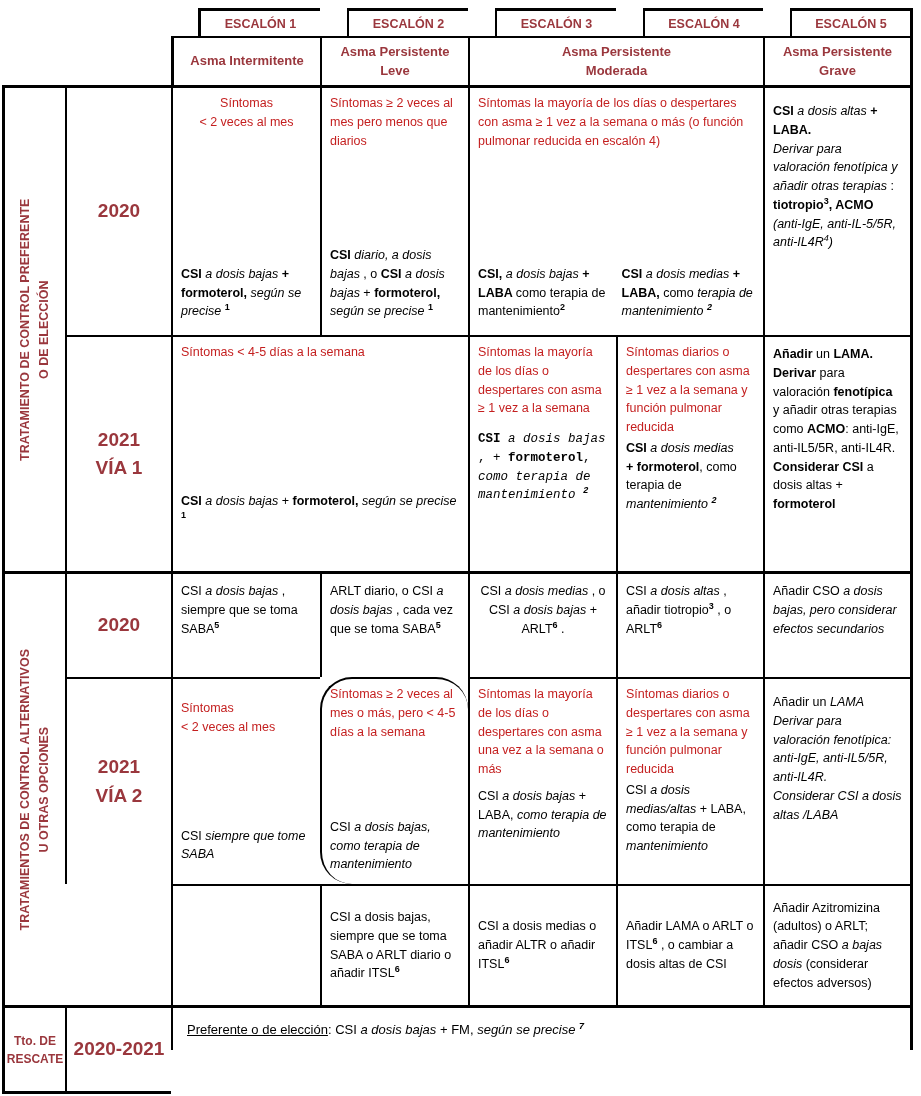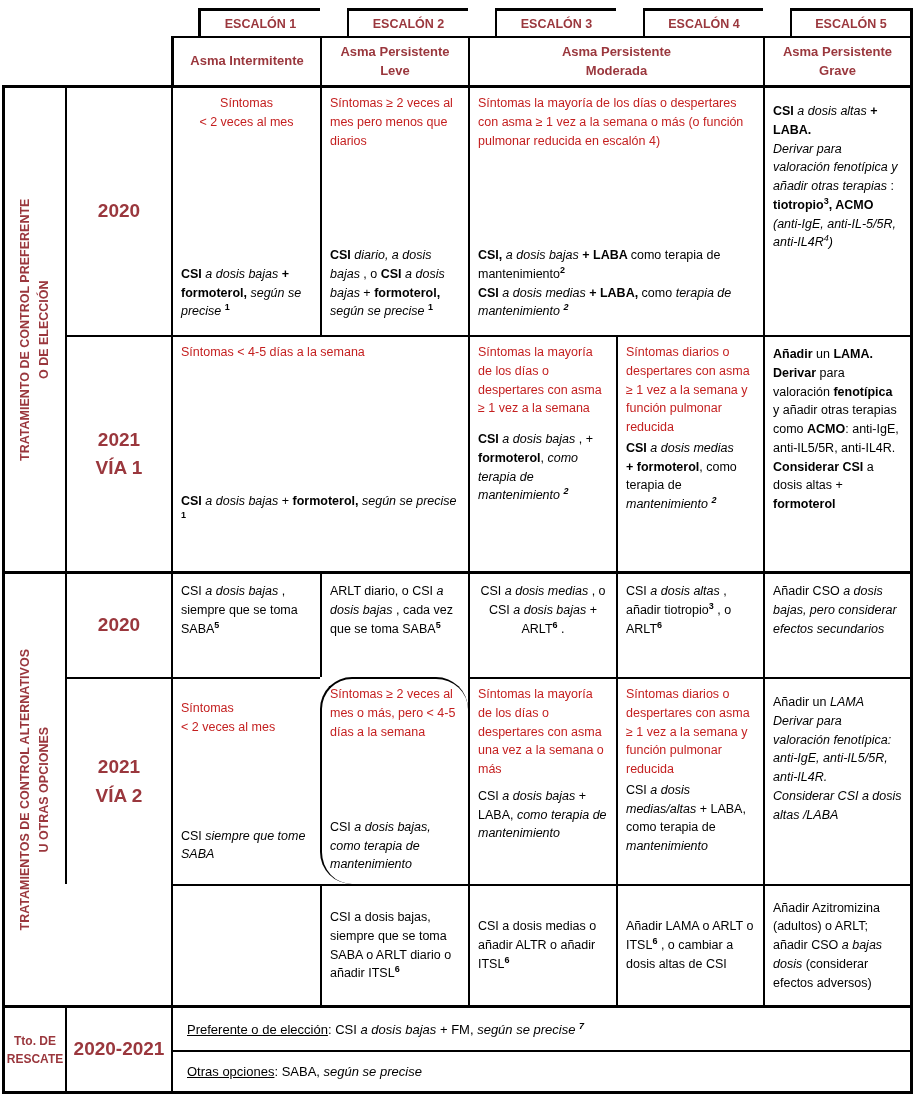--- a/index.html
+++ b/index.html
@@ -33,27 +33,27 @@
              line-height:1.5; flex-shrink:0; }
   .w1{ width:470px; } .w2{ width:418px; }
   
   .cell{ font-size:12.5px; line-height:1.5; padding:6px 8px; color:#000; overflow:hidden; }
   .sym{ color:var(--red); white-space:pre-line; }
   .tc{ text-align:center; }
   .rich{ white-space:pre-line; }
   .flexcol{ display:flex; flex-direction:column; }
   .vcenter{ display:flex; flex-direction:column; justify-content:center; }
   .mta{ margin-top:auto; }
-  .duo{ display:flex; margin-top:auto;flex-direction:column; }
+  .duo{ display:flex; margin-top:auto; }
   .duo>div{ flex:1; }
   .duo>div:first-child{ padding-right:10px; }
   .pb14{ padding-bottom:14px; } .pb42{ padding-bottom:42px; } .pb20{ padding-bottom:20px; }
   .pb10{ padding-bottom:10px;border-radius:32px; } .pt14{ padding-top:14px; } .pt20{ padding-top:20px; }
   .pt8{ padding-top:8px; }
-  .mt12{ margin-top:12px; } .mt8{ margin-top:8px; } .mt2{ margin-top:2px; }
+  .mt12{ margin-top:12px;font-family:Liberation Mono, monospace; } .mt8{ margin-top:8px; } .mt2{ margin-top:2px; }
   
   .resc{ display:flex; align-items:center; padding-left:14px; font-size:13px; }
   
   .b{ font-weight:bold; } .i{ font-style:italic; } .u{ text-decoration:underline; }
   sup{ font-size:9px; line-height:0; }
 </style>
 </head>
 <body>
 
 <div class="page">
@@ -179,18 +179,15 @@
     <div class="cell vcenter bt2 bl2 br3" style="grid-area:7/7/8/8">
       <div class="rich"><span>Añadir Azitromizina (adultos) o ARLT; añadir CSO </span><span class="i">a bajas dosis </span><span>(considerar efectos adversos)</span></div>
     </div>
 
     <div class="rlab resclab bt3 bl3 bb3" style="grid-area:8/1/10/2">Tto. DE
 RESCATE</div>
     <div class="rlab bt3 bl2 bb3" style="grid-area:8/2/10/3">2020-2021</div>
     <div class="resc bt3 bl2 br3" style="grid-area:8/3/9/8">
       <div class="rich"><span class="u">Preferente o de elección</span><span>: CSI </span><span class="i">a dosis bajas </span><span>+ FM, </span><span class="i">según se precise </span><sup class="b i">7</sup></div>
     </div>
-    <div class="resc bt2 bl2 br3 bb3" style="grid-area:9/3/10/8">
-      <div class="rich"><span class="u">Otras opciones</span><span>: SABA, </span><span class="i">según se precise</span></div>
-    </div>
 
   </div>
 </div>
 
 </body></html>

